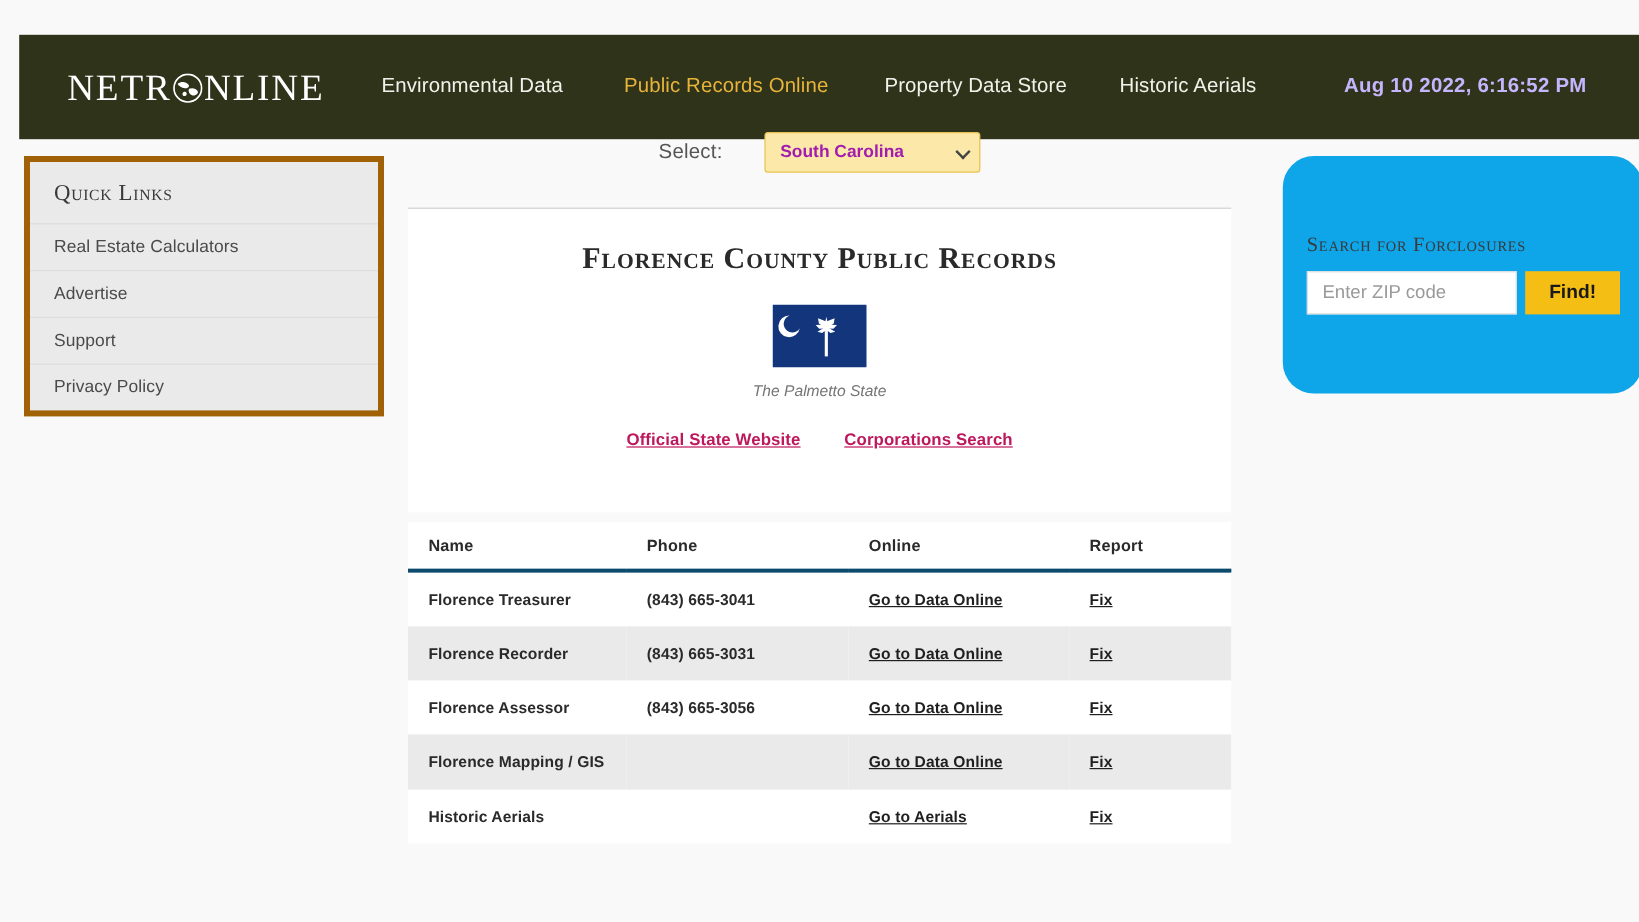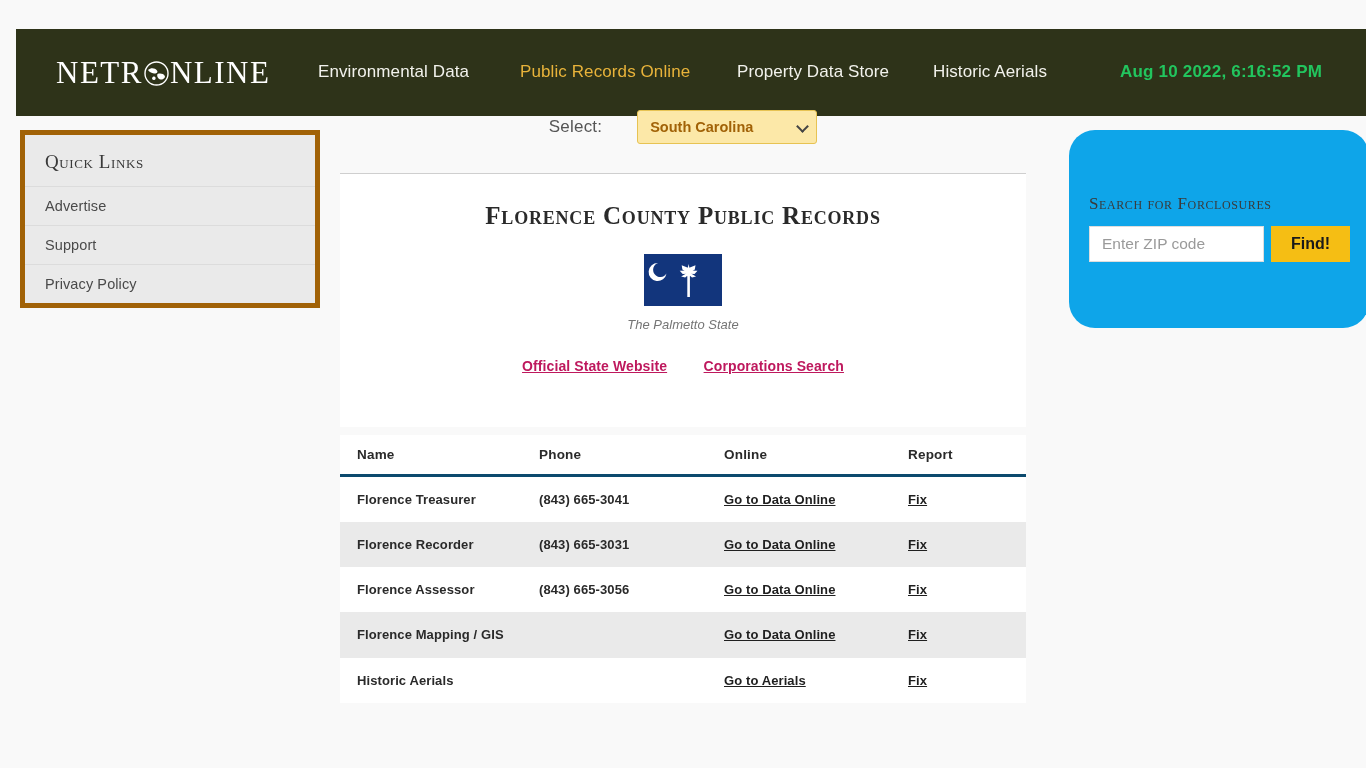--- a/index.html
+++ b/index.html
@@ -69,21 +69,21 @@
   #nav-pub   { left: 504px; }
   #nav-prop  { left: 721px; }
   #nav-hist  { left: 917px; }
 
   #nav-date {
     position: absolute;
     left: 1104px;
     top: 33px;
     font-size: 17px;
     font-weight: bold;
-    color: #22c55e;
+    color: #c4b5fd;
     white-space: nowrap;
     letter-spacing: 0.2px;
     text-align: center;
   }
 
   
   #select-row {
     position: absolute;
     top: 110px;
     left: 340px;
@@ -107,21 +107,21 @@
   .sel-wrap:last-of-type  { width: 180px; margin-left: 23px; }
   .sel-box {
     width: 100%;
     height: 34px;
     background: #FCE8A8;
     border: 1px solid #E7C353;
     border-radius: 3px;
     font-family: "Liberation Sans", sans-serif;
     font-size: 14.5px;
     font-weight: bold;
-    color: #a16207;
+    color: #a21caf;
     padding: 0 26px 0 12px;
     line-height: 32px;
     white-space: nowrap;
     overflow: hidden;
     cursor: pointer;
   }
   .sel-chev {
     position: absolute;
     right: 10px;
     top: 12px;
@@ -328,20 +328,21 @@
 
   <div class="sel-wrap">
     <div class="sel-box">South Carolina</div>
     <span class="sel-chev"></span>
   </div>
 
 </div>
 
 <div id="left-sidebar">
   <div id="quick-links-title">Quick Links</div>
+  <div class="ql-item">Real Estate Calculators</div>
   <div class="ql-item">Advertise</div>
   <div class="ql-item">Support</div>
   <div class="ql-item">Privacy Policy</div>
 </div>
 
 <div id="right-sidebar">
   <div id="search-title">Search for Forclosures</div>
   <input id="zip-input" type="text" placeholder="Enter ZIP code" style="">
   <button id="find-button">Find!</button>
 </div>

